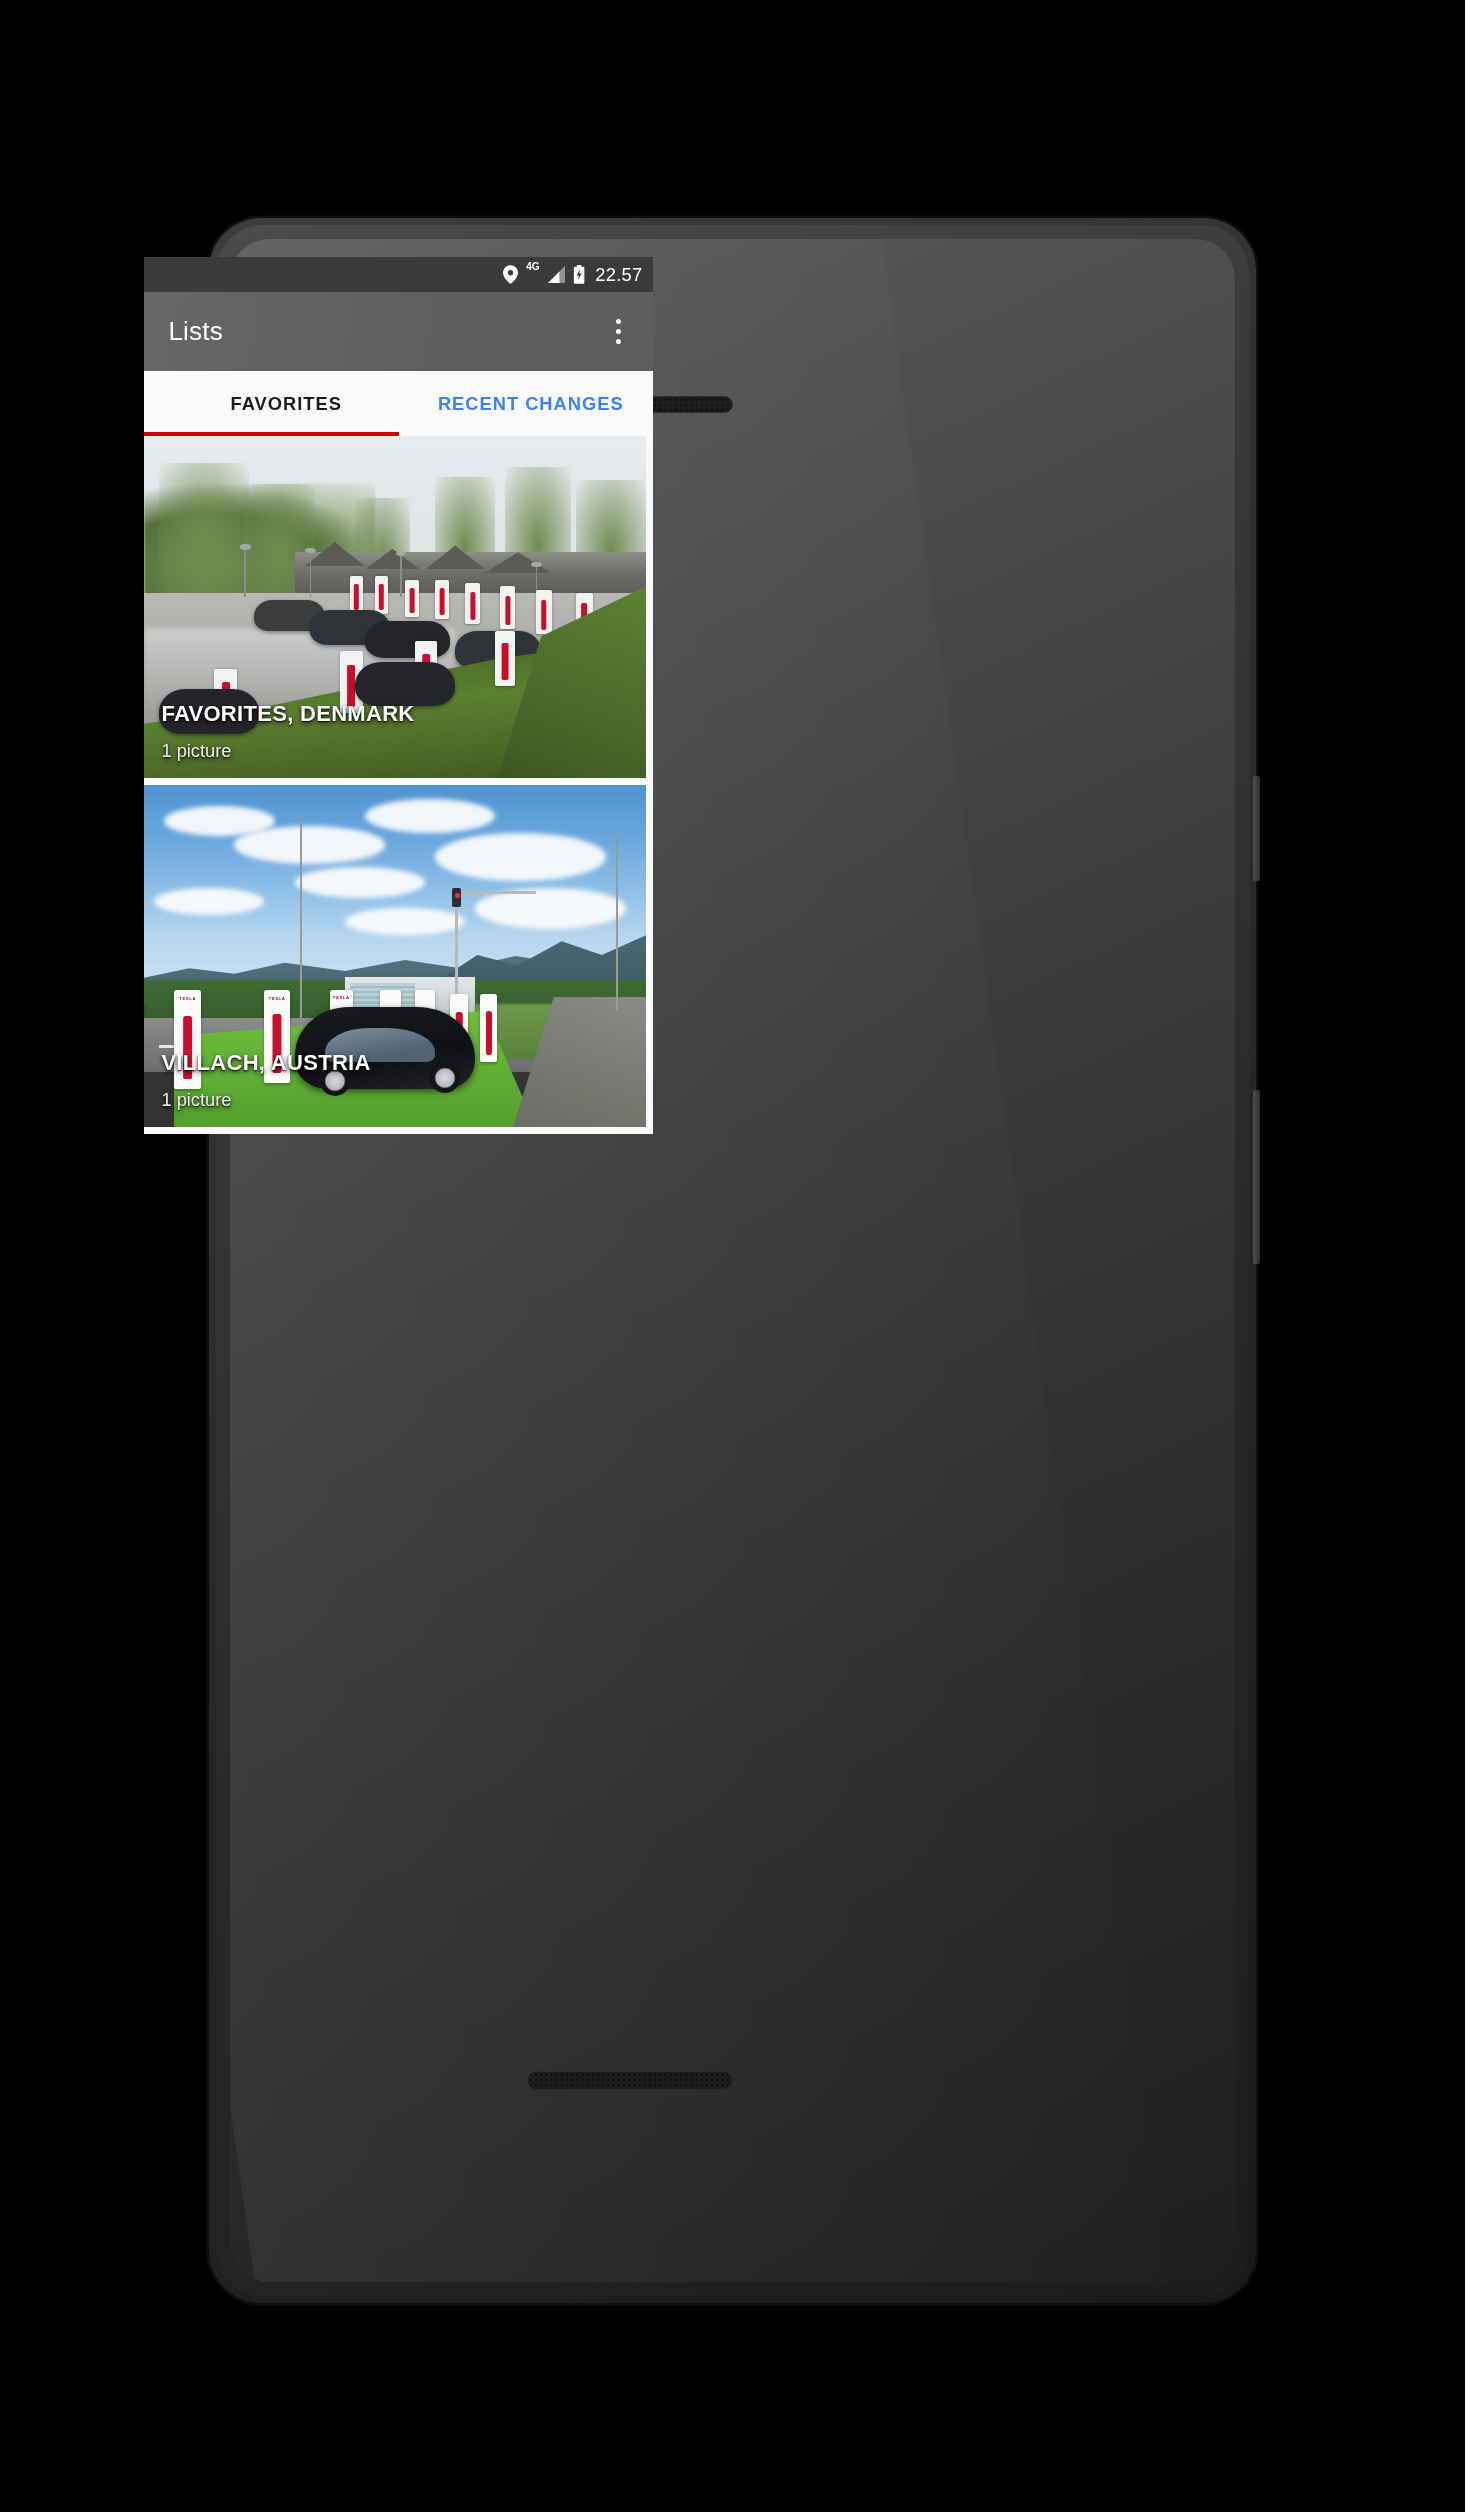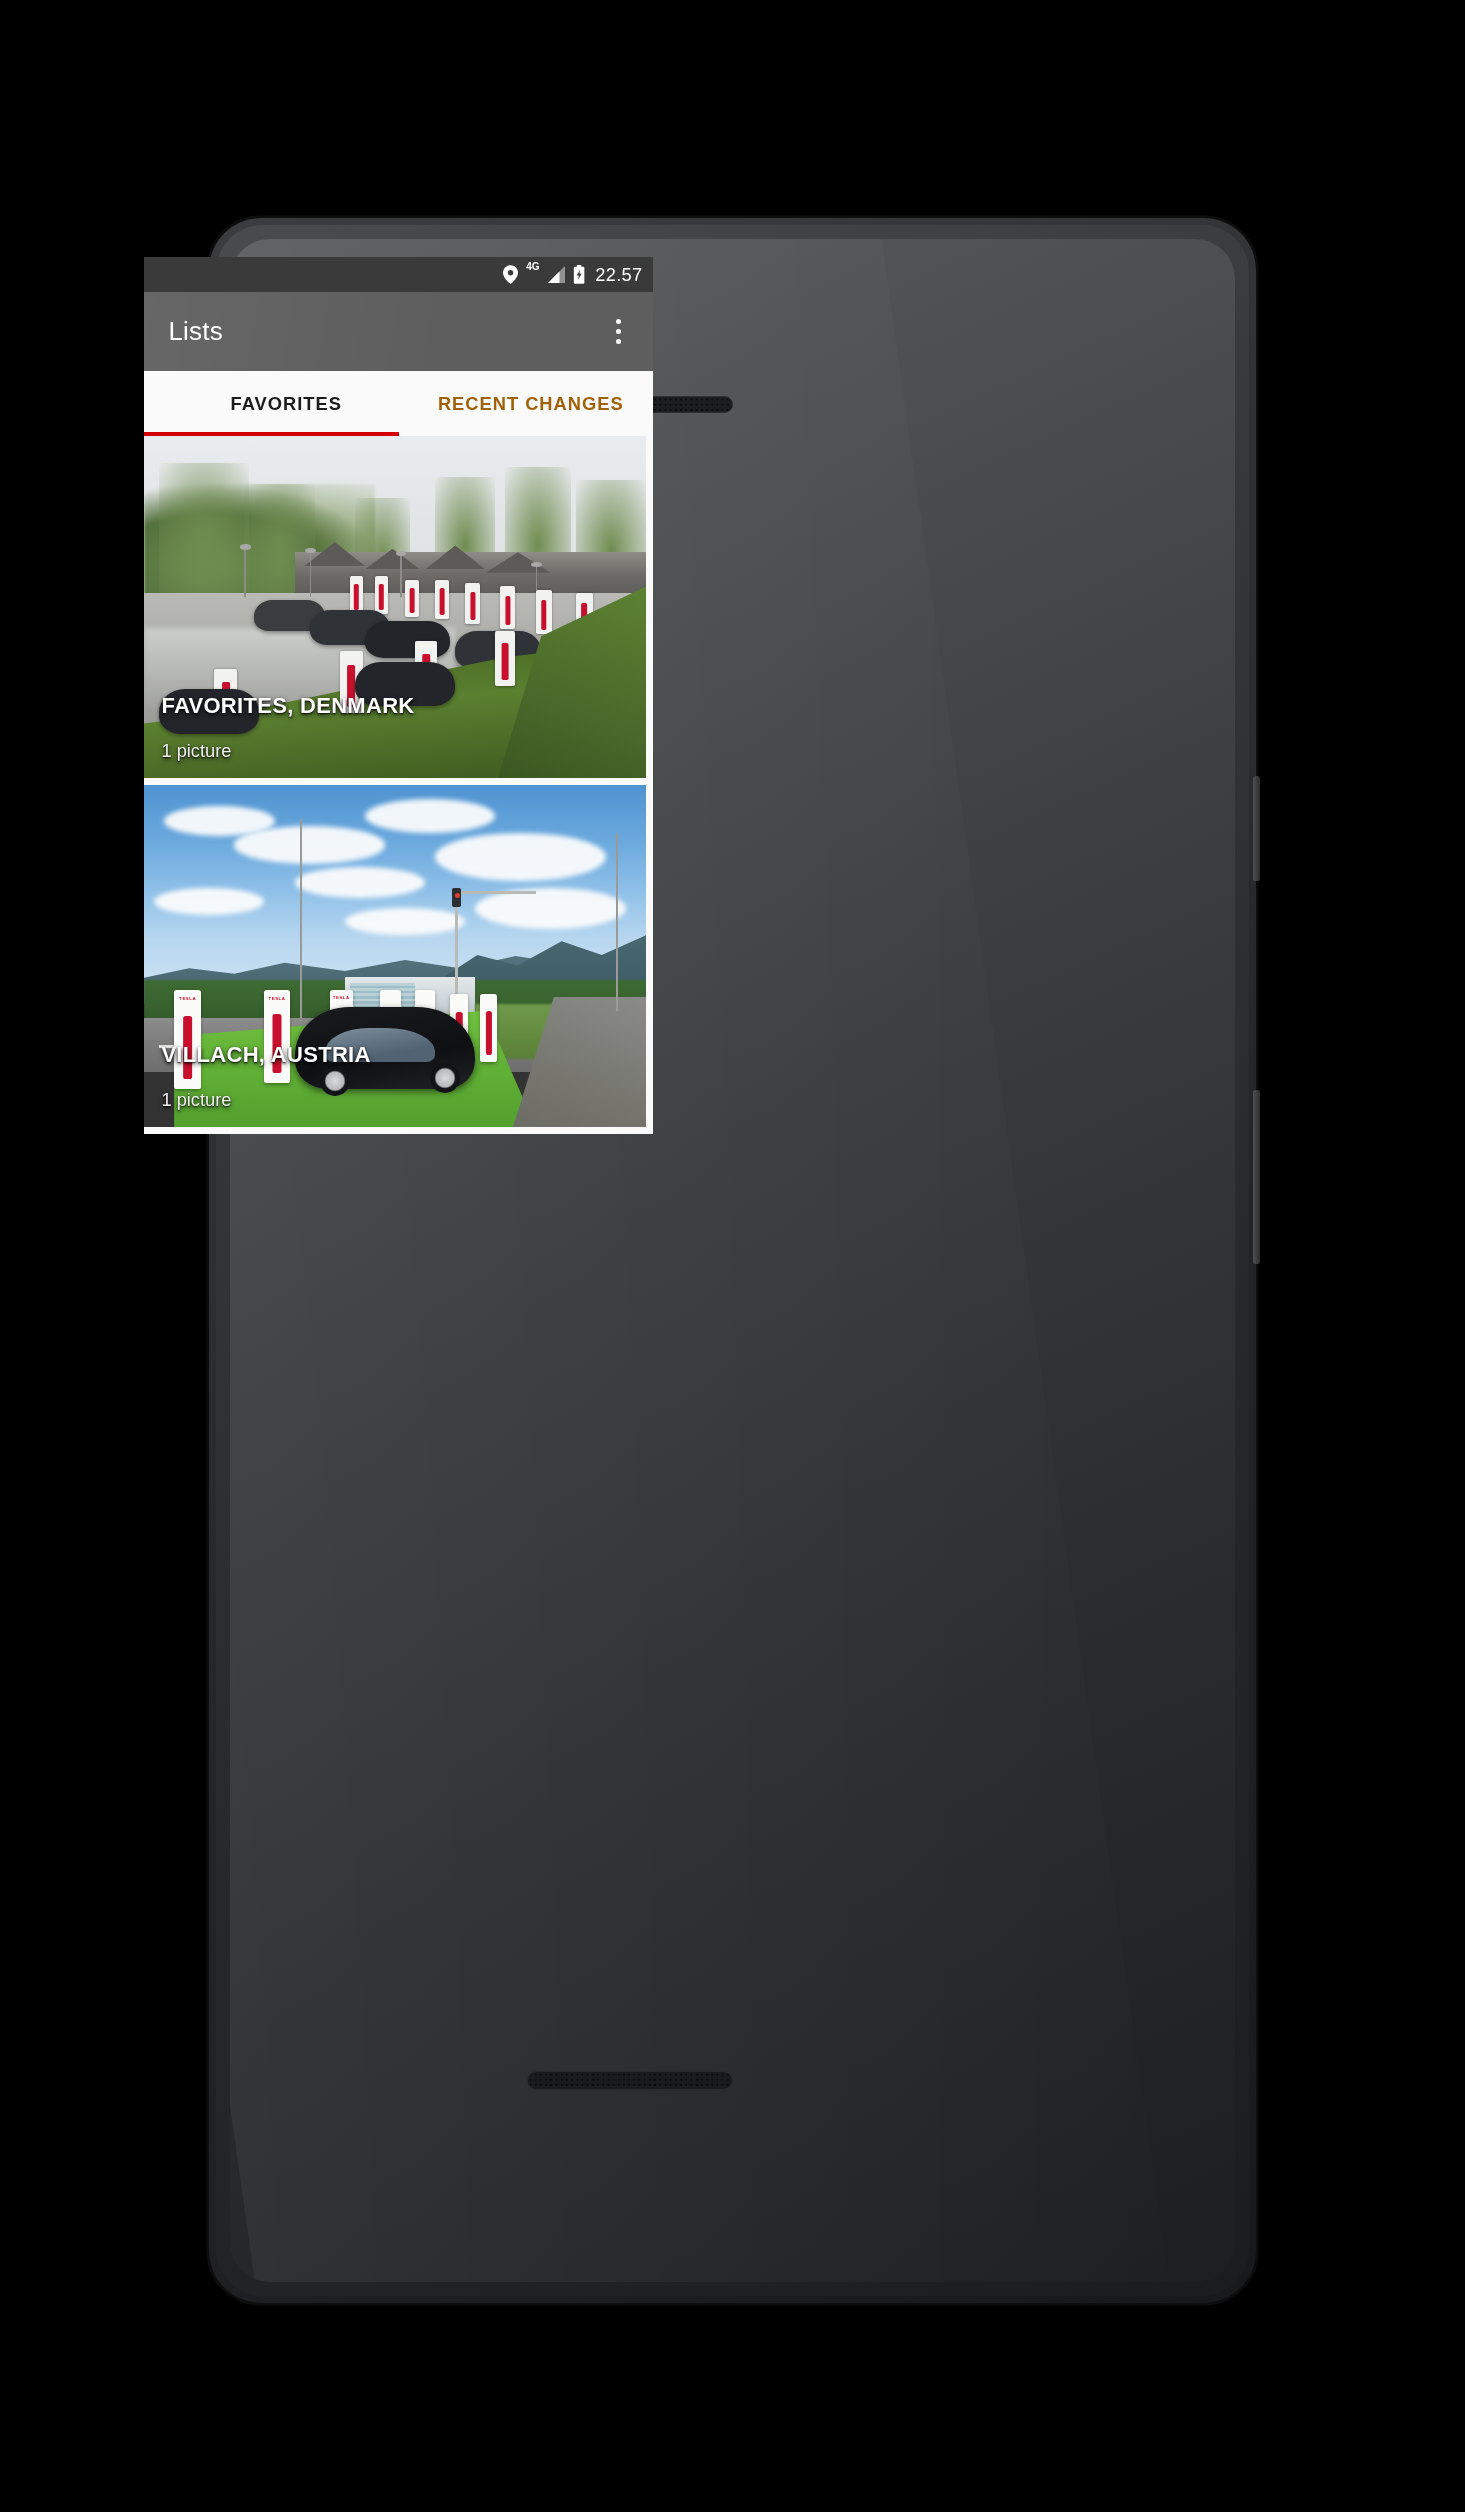--- a/index.html
+++ b/index.html
@@ -116,42 +116,42 @@
   
   #tab-bar{
     height:65px; background:#fafafa;
     display:flex; position:relative;padding-left:20px;
   }
   .tab{
     flex:1; display:flex; align-items:center; justify-content:center;
     font-size:18.3px; font-weight:700; letter-spacing:1px; cursor:pointer;
   }
   .tab.active{ color:#1c1c1c; }
-  .tab.inactive{ color:#a16207; }
+  .tab.inactive{ color:#3b82f6; }
   #tab-indicator{
     position:absolute; bottom:0; left:0; width:50%; height:4.4px;
     background:#d40000;
   }
 
   
   #list-area{
     position:relative; height:699px;
     background:#fafafa; padding-right:7px; overflow:hidden;
   }
   .card{
     position:relative; width:100%; height:342px;
     overflow:hidden; background:#333;
     margin-bottom:7px; cursor:pointer;
   }
   .card-caption{
     position:absolute; left:17.4px; bottom:15.7px; z-index:6;
     text-shadow:0 1.7px 5.2px rgba(0,0,0,.75), 0 0.9px 1.7px rgba(0,0,0,.85);
   }
   .card-title{ color:#fff; font-size:22px; font-weight:700; letter-spacing:0.3px; line-height:1.15; }
-  .card-sub{ color:#f2f2f2; font-size:18.3px; font-weight:400; margin-top:22px; }
+  .card-sub{ color:#f2f2f2; font-size:18.3px; font-weight:400; margin-top:14px; }
 
   
   .photo{ position:absolute; inset:0; overflow:hidden; }
   #ph1-sky{ position:absolute; left:0; top:0; right:0; height:46%;
     background:linear-gradient(180deg,#e9ecee 0%,#e2e5e7 55%,#dfe2e2 100%); }
   #ph1-treeline{ position:absolute; left:0; top:14%; width:46%; height:40%;
     background:radial-gradient(ellipse at 30% 60%,#6d8a4e 0%,#54703c 45%,rgba(84,112,60,0) 72%),
                radial-gradient(ellipse at 70% 45%,#7b9657 0%,rgba(123,150,87,0) 70%);
     filter:blur(0.9px); }
   .ph1-tree{ position:absolute; background:radial-gradient(ellipse at 50% 60%,#6f8c50,rgba(111,140,80,0)); }

